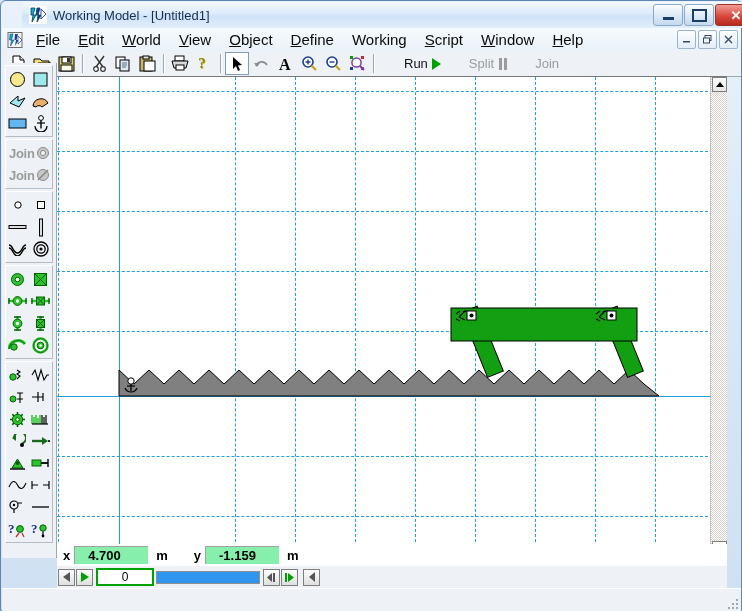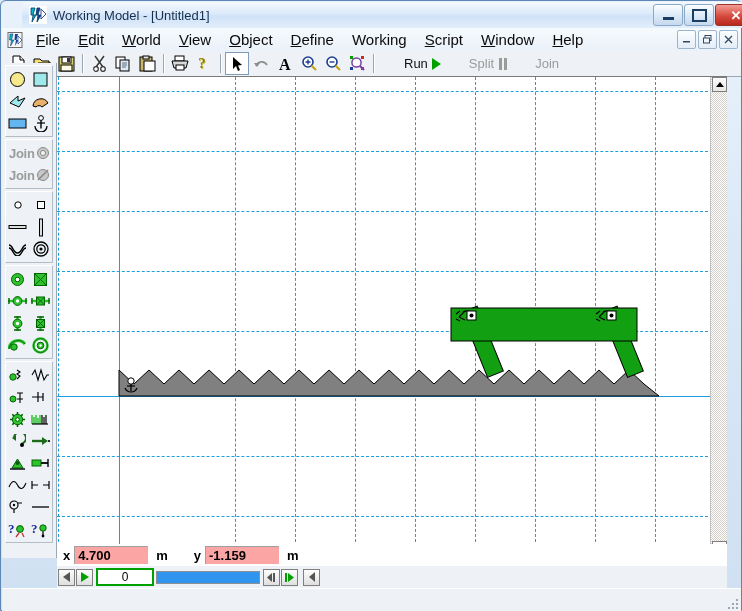--- a/index.html
+++ b/index.html
@@ -168,22 +168,22 @@
   
   .coordbar{
     position:absolute;left:56px;top:543px;width:670px;height:22px;
     background:#ffffff;
     display:flex;align-items:center;
   }
   .cv-lbl{font-size:13px;font-weight:bold;color:#000;margin:0 4px 0 6px;}
   .cv-box{
     width:74px;height:18px;
     border-left:1px solid #a0a0a0;border-top:1px solid #a0a0a0;
-    background:#fca5a5;font-size:13px;font-weight:bold;color:#000;
-    display:flex;align-items:center;padding-left:3px;box-sizing:border-box;
+    background:#86efac;font-size:13px;font-weight:bold;color:#000;
+    display:flex;align-items:center;padding-left:13px;box-sizing:border-box;
   }
   .cv-unit{font-size:13px;font-weight:bold;color:#000;margin-left:8px;}
 
   
   .tape{
     position:absolute;left:56px;top:565px;width:670px;height:22px;
     background:#eef2f6;
     display:flex;align-items:center;
   }
   .tp-btn{

